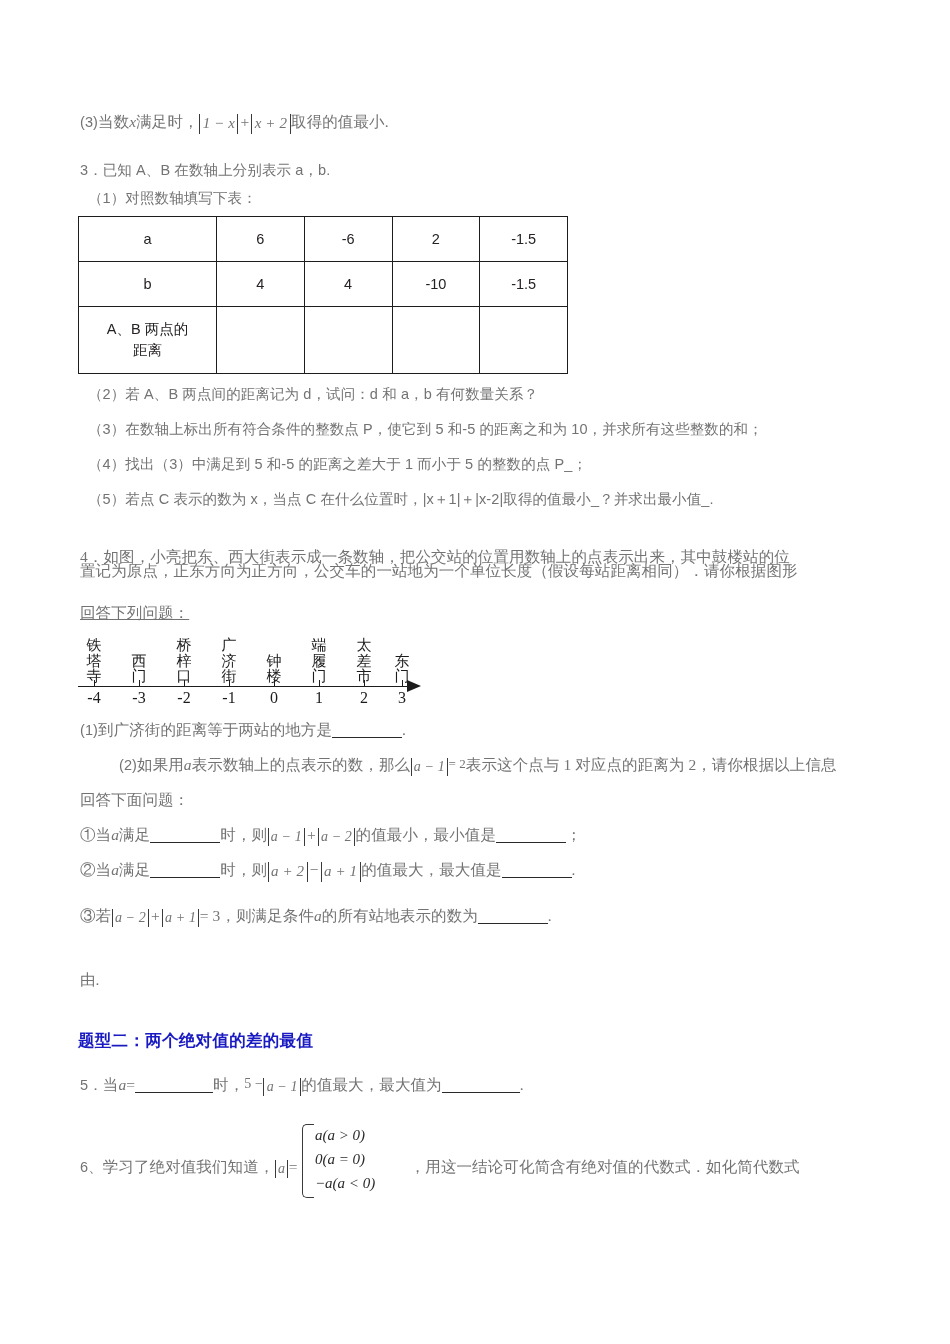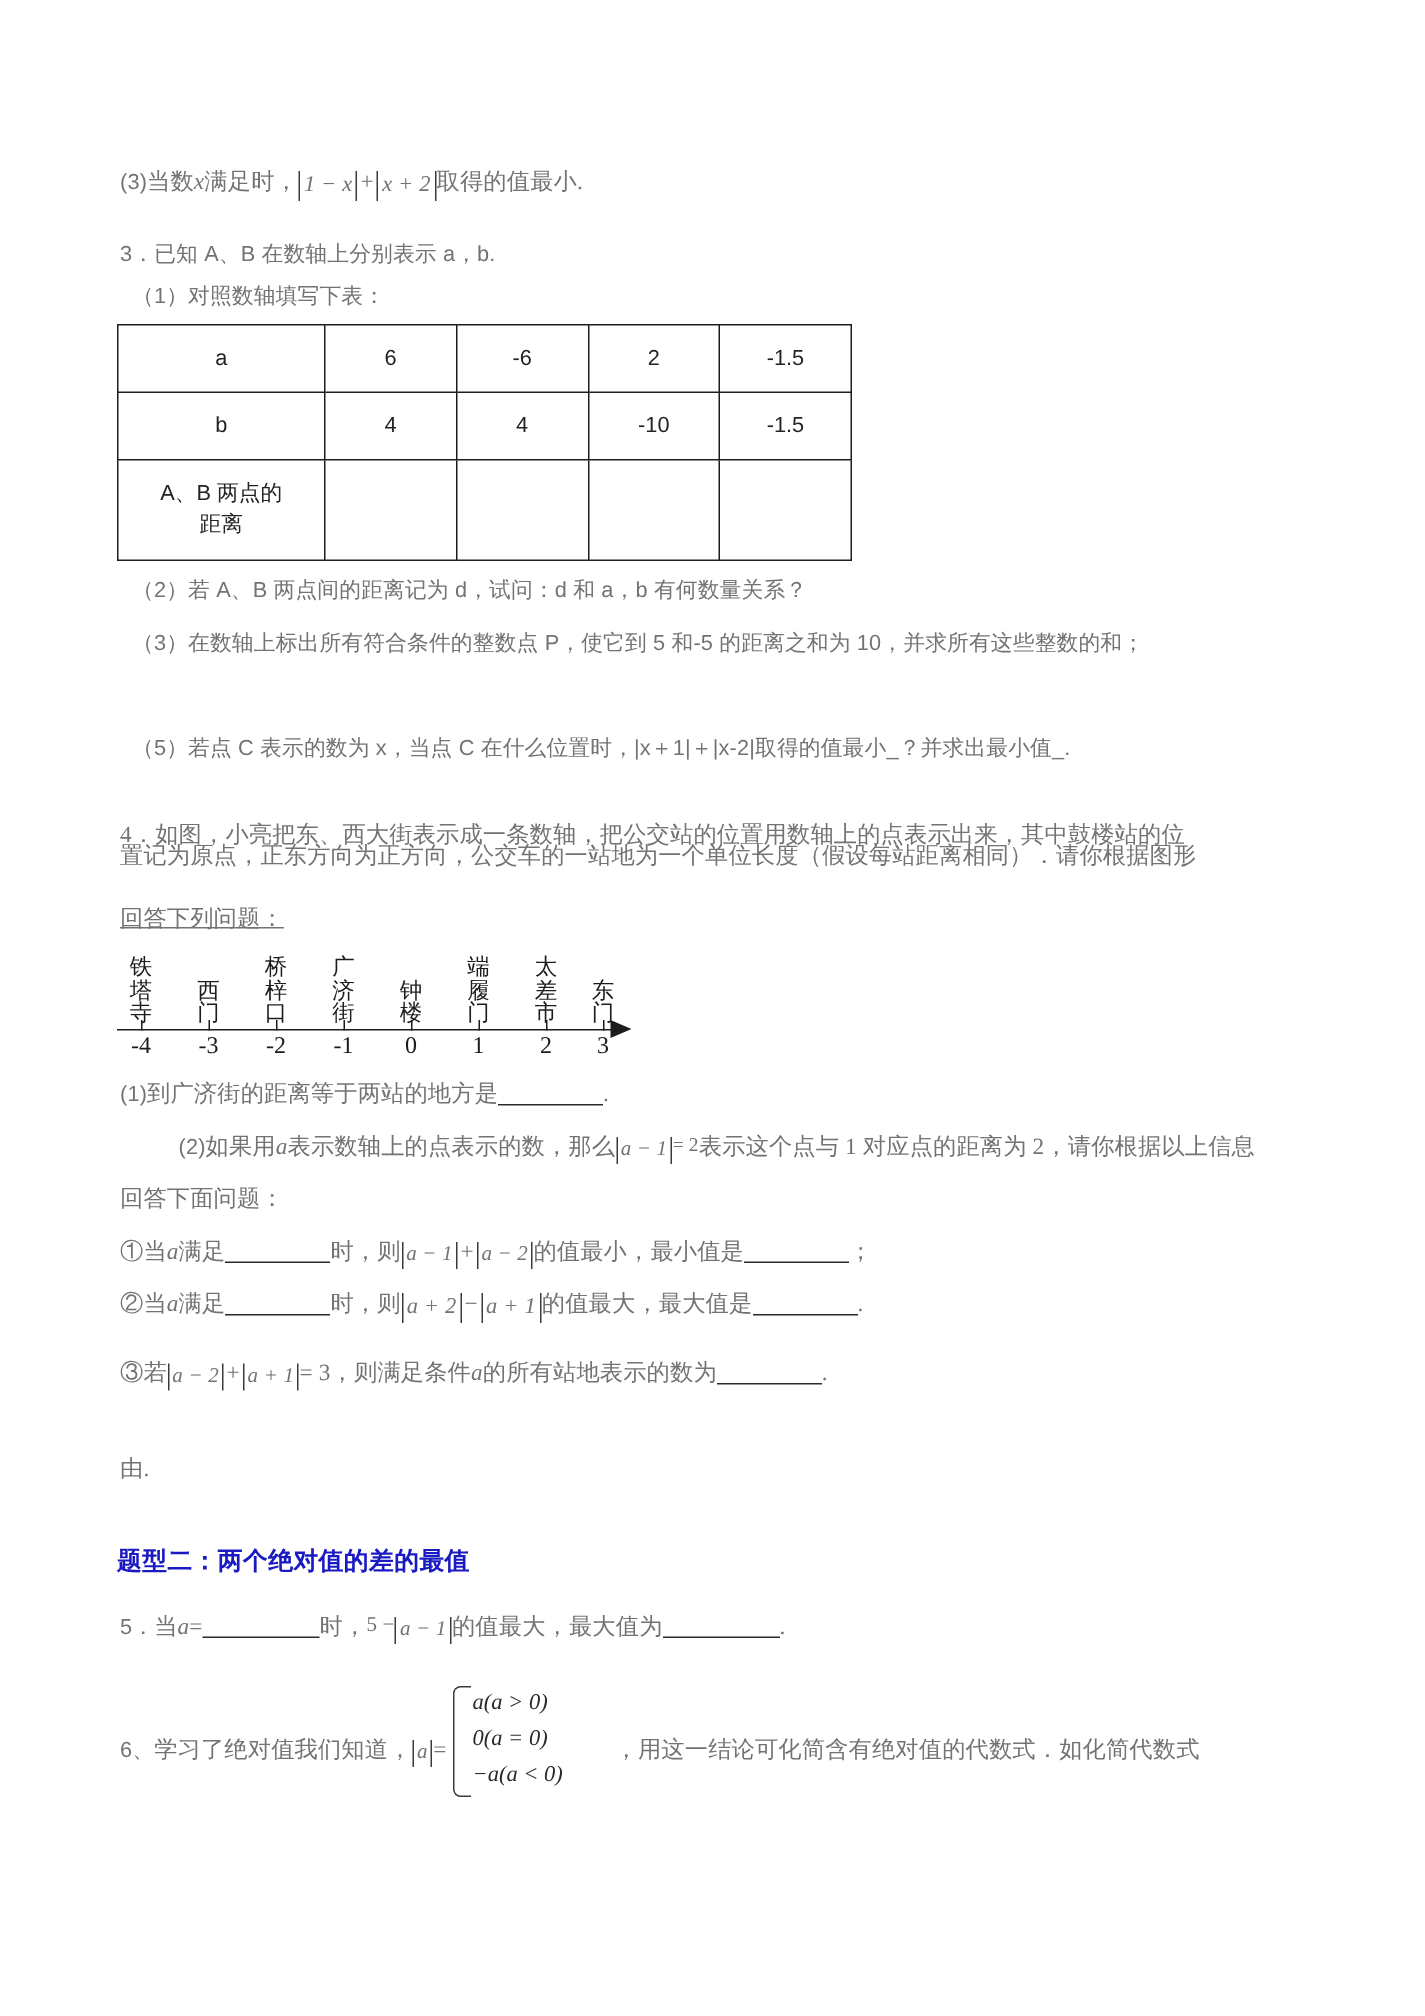--- a/index.html
+++ b/index.html
@@ -226,20 +226,21 @@
       <td class="val"></td>
       <td class="val"></td>
       <td class="val"></td>
       <td class="val"></td>
     </tr>
   </tbody>
     </table>
 
   <div class="line sans" style="left:88px; top:384px;">（2）若 A、B 两点间的距离记为 d，试问：d 和 a，b 有何数量关系？</div>
   <div class="line sans" style="left:88px; top:419px;">（3）在数轴上标出所有符合条件的整数点 P，使它到 5 和-5 的距离之和为 10，并求所有这些整数的和；</div>
+  <div class="line sans" style="left:88px; top:454px;">（4）找出（3）中满足到 5 和-5 的距离之差大于 1 而小于 5 的整数的点 P_；</div>
   <div class="line sans" style="left:88px; top:489px;">（5）若点 C 表示的数为 x，当点 C 在什么位置时，|x＋1|＋|x-2|取得的值最小_？并求出最小值_.</div>
 
   <div class="line" style="left:80px; top:545px;">
     <span>4．</span><span>如图，小亮把东、西大街表示成一条数轴，把公交站的位置用数轴上的点表示出来，其中鼓楼站的位</span>
   </div>
   <div class="line" style="left:80px; top:559px;">置记为原点，正东方向为正方向，公交车的一站地为一个单位长度（假设每站距离相同）．请你根据图形</div>
   <div class="line" style="left:80px; top:601px;text-decoration:underline;">回答下列问题：</div>
 
   <div class="numline">
     <div class="axis"></div>

